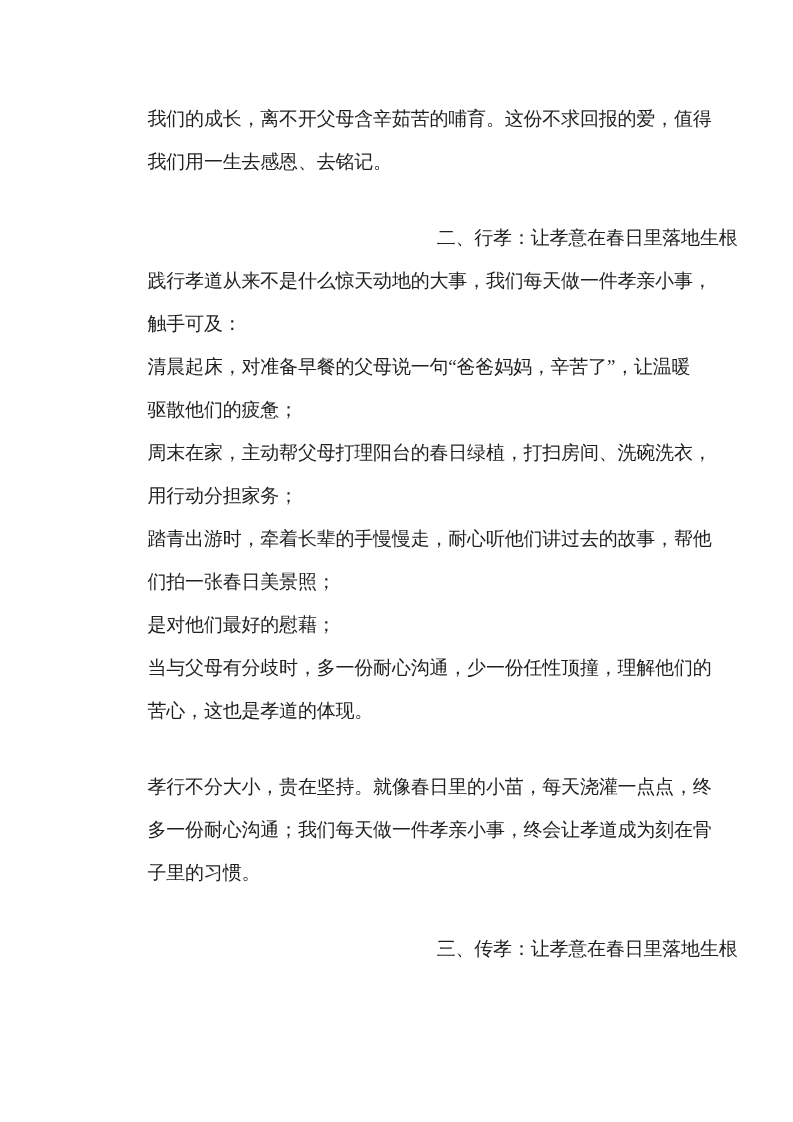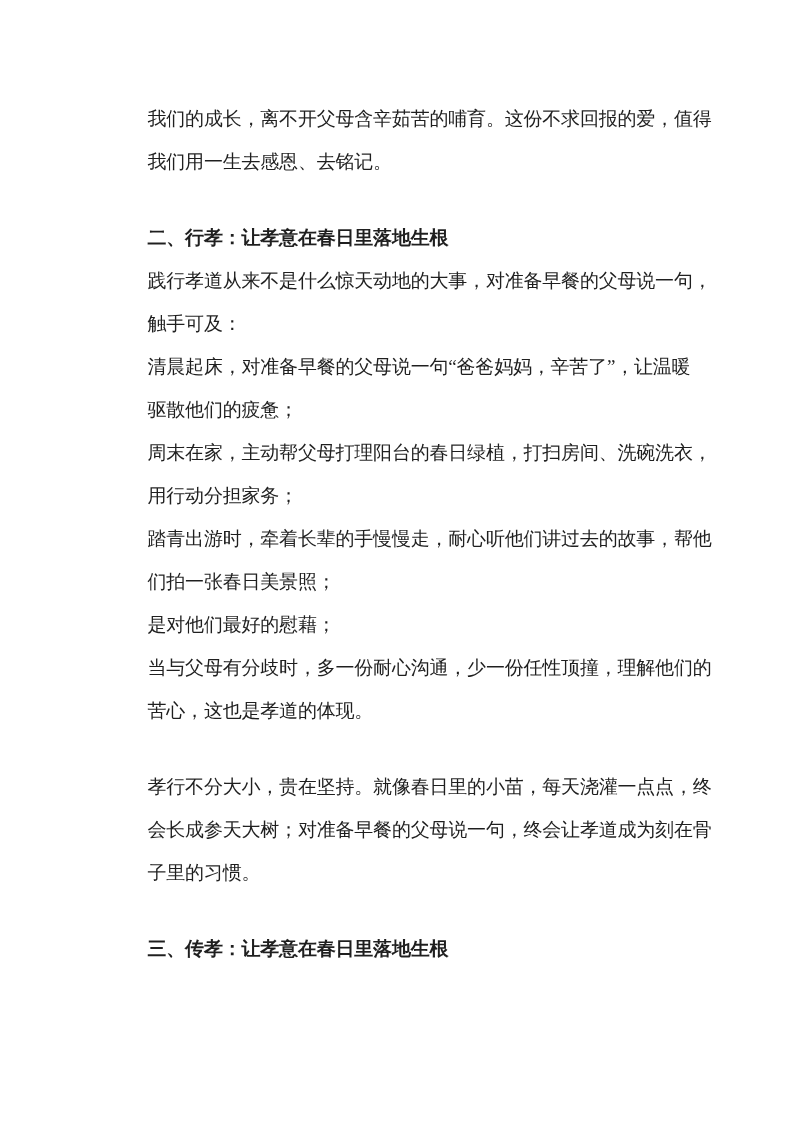--- a/index.html
+++ b/index.html
@@ -25,38 +25,38 @@
     font-size: 19px;
     font-weight: 400;
   }
   .block { margin: 0; padding: 0; }
   .line {
     height: 43px;
     line-height: 43px;
     white-space: nowrap;
     letter-spacing: -0.2px;
   }
-  .heading .line { font-weight: 700; }
+  .heading .line { font-weight: 400; text-align: right; }
   .spacer { height: 33px; }
 </style>
 </head>
 <body>
 
 <div class="page">
   <div class="doc-content">
       <div class="block paragraph">
         <div class="line">我们的成长，离不开父母含辛茹苦的哺育。这份不求回报的爱，值得</div>
         <div class="line">我们用一生去感恩、去铭记。</div>
       </div>
       <div class="block spacer"></div>
       <div class="block heading">
         <div class="line">二、行孝：让孝意在春日里落地生根</div>
       </div>
       <div class="block paragraph">
-        <div class="line">践行孝道从来不是什么惊天动地的大事，对准备早餐的父母说一句，</div>
+        <div class="line">践行孝道从来不是什么惊天动地的大事，我们每天做一件孝亲小事，</div>
         <div class="line">触手可及：</div>
       </div>
       <div class="block paragraph">
         <div class="line">清晨起床，对准备早餐的父母说一句“爸爸妈妈，辛苦了”，让温暖</div>
         <div class="line">驱散他们的疲惫；</div>
       </div>
       <div class="block paragraph">
         <div class="line">周末在家，主动帮父母打理阳台的春日绿植，打扫房间、洗碗洗衣，</div>
         <div class="line">用行动分担家务；</div>
       </div>
@@ -67,21 +67,21 @@
       <div class="block paragraph">
         <div class="line">是对他们最好的慰藉；</div>
       </div>
       <div class="block paragraph">
         <div class="line">当与父母有分歧时，多一份耐心沟通，少一份任性顶撞，理解他们的</div>
         <div class="line">苦心，这也是孝道的体现。</div>
       </div>
       <div class="block spacer"></div>
       <div class="block paragraph">
         <div class="line">孝行不分大小，贵在坚持。就像春日里的小苗，每天浇灌一点点，终</div>
-        <div class="line">会长成参天大树；对准备早餐的父母说一句，终会让孝道成为刻在骨</div>
+        <div class="line">多一份耐心沟通；我们每天做一件孝亲小事，终会让孝道成为刻在骨</div>
         <div class="line">子里的习惯。</div>
       </div>
       <div class="block spacer"></div>
       <div class="block heading">
         <div class="line">三、传孝：让孝意在春日里落地生根</div>
       </div>
     </div>
 </div>
 
 </body></html>

